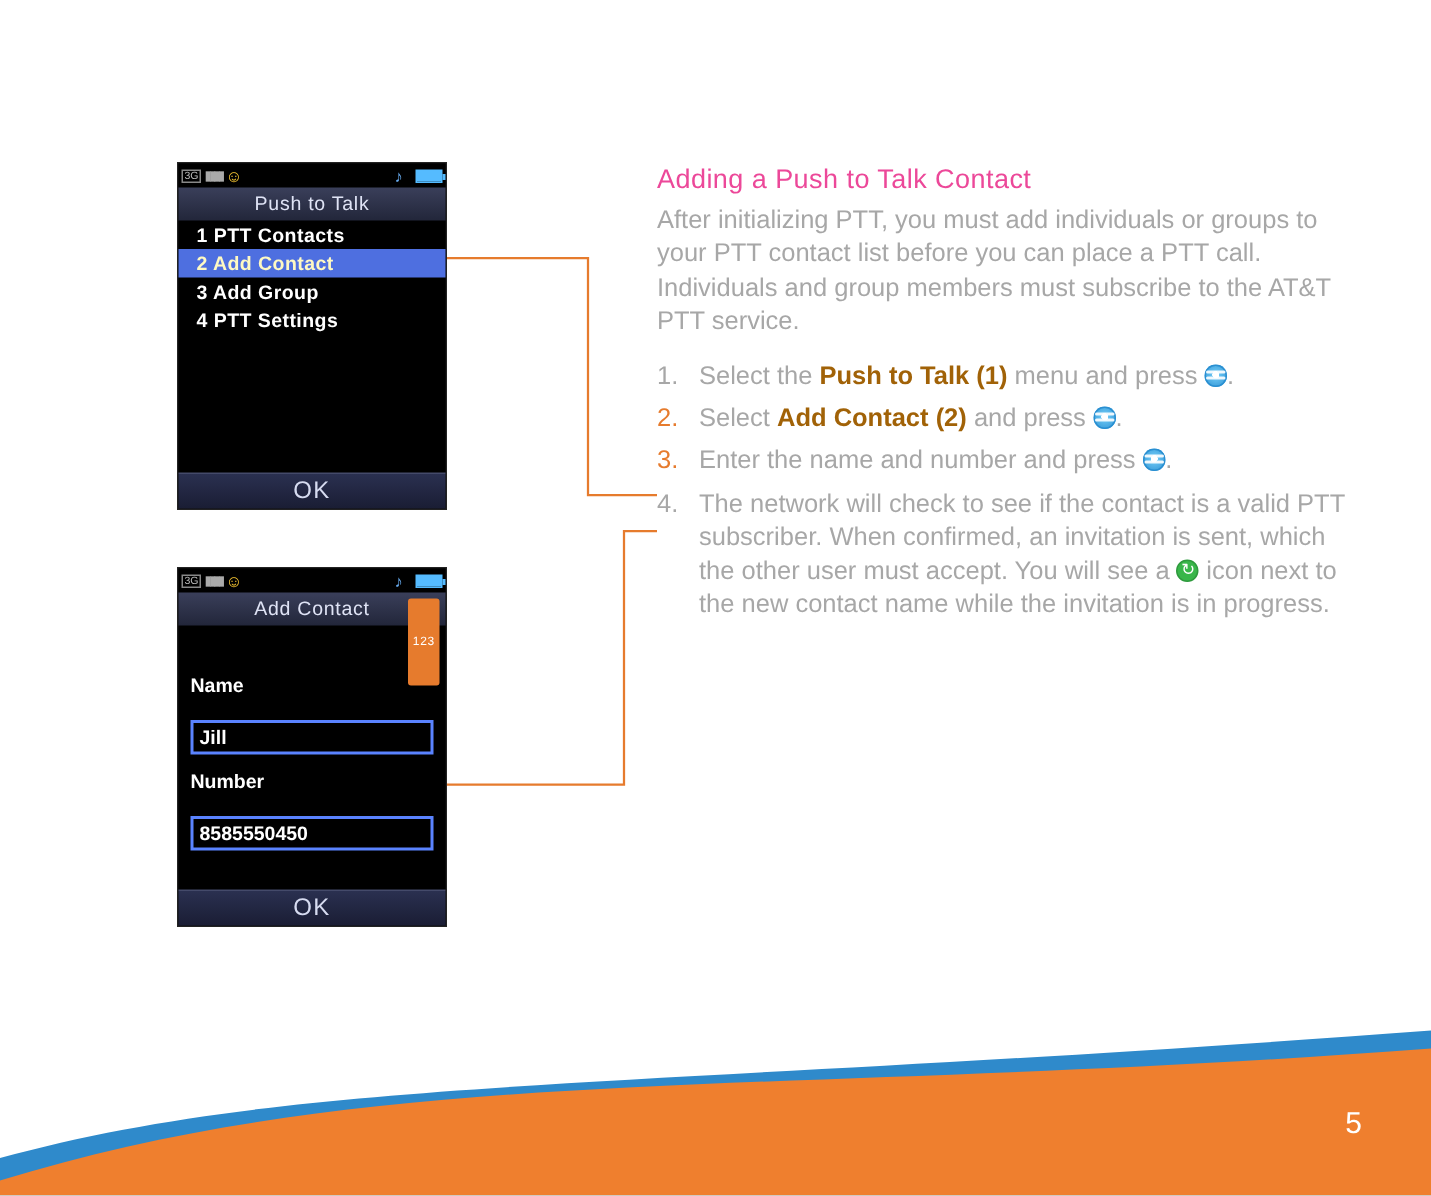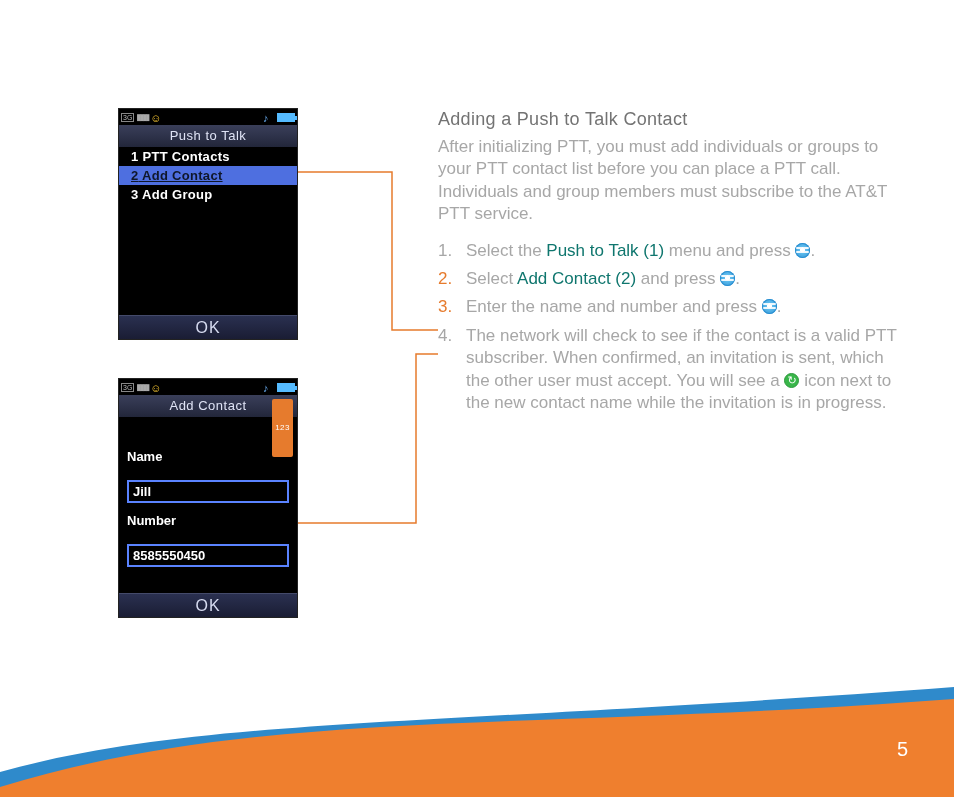--- a/index.html
+++ b/index.html
@@ -76,22 +76,21 @@
     font-size: 13px;
   }
   .menu-item {
     padding: 2px 12px;
     color: #fff;
     font-weight: bold;
     letter-spacing: .3px;
   }
   .menu-item.selected {
     background: #4e6fe0;
-    color: #0f172a;
-    text-decoration: underline;
+    color: #fef9c3;
   }
 
   
   .form-body {
     background: #000;
     min-height: 176px;
     padding: 28px 8px 4px;
     font-size: 13px;
   }
   .form-label {
@@ -123,21 +122,21 @@
   .content {
     position: absolute;
     left: 438px;
     top: 108px;
     width: 468px;
     color: #a7a7a7;
     font-size: 17px;
     line-height: 1.32;
   }
   .heading {
-    color: #737373;
+    color: #ec4899;
     font-size: 18px;
     font-weight: 500;
     letter-spacing: .3px;
     margin-bottom: 4px;
   }
   .intro { margin-bottom: 14px; }
   ol.steps {
     list-style: none;
     counter-reset: step;
   }
@@ -147,21 +146,21 @@
     padding-left: 28px;
     margin-bottom: 6px;
   }
   ol.steps > li .num {
     position: absolute;
     left: 0;
     top: 0;
     color: #a7a7a7;
   }
   ol.steps > li .num.orange { color: #e67b2d; }
-  .bold { font-weight: 400; color: #0f766e; }
+  .bold { font-weight: 700; color: #a16207; }
 
   
   .round-icon {
     display: inline-block;
     width: 15px; height: 15px;
     border-radius: 50%;
     vertical-align: -2px;
     position: relative;
   }
   .att-globe {
@@ -230,20 +229,24 @@
           <span>1</span>
           <span>PTT Contacts</span>
         </div>
         <div class="menu-item selected">
           <span>2</span>
           <span>Add Contact</span>
         </div>
         <div class="menu-item">
           <span>3</span>
           <span>Add Group</span>
+        </div>
+        <div class="menu-item">
+          <span>4</span>
+          <span>PTT Settings</span>
         </div>
       </div>
       <div class="softkey">OK</div>
     </div>
 
     <div class="phone">
       <div class="statusbar">
         <span class="left">
           <span class="sb-3g">3G</span>
           <span class="sb-icon sb-bars"></span>

